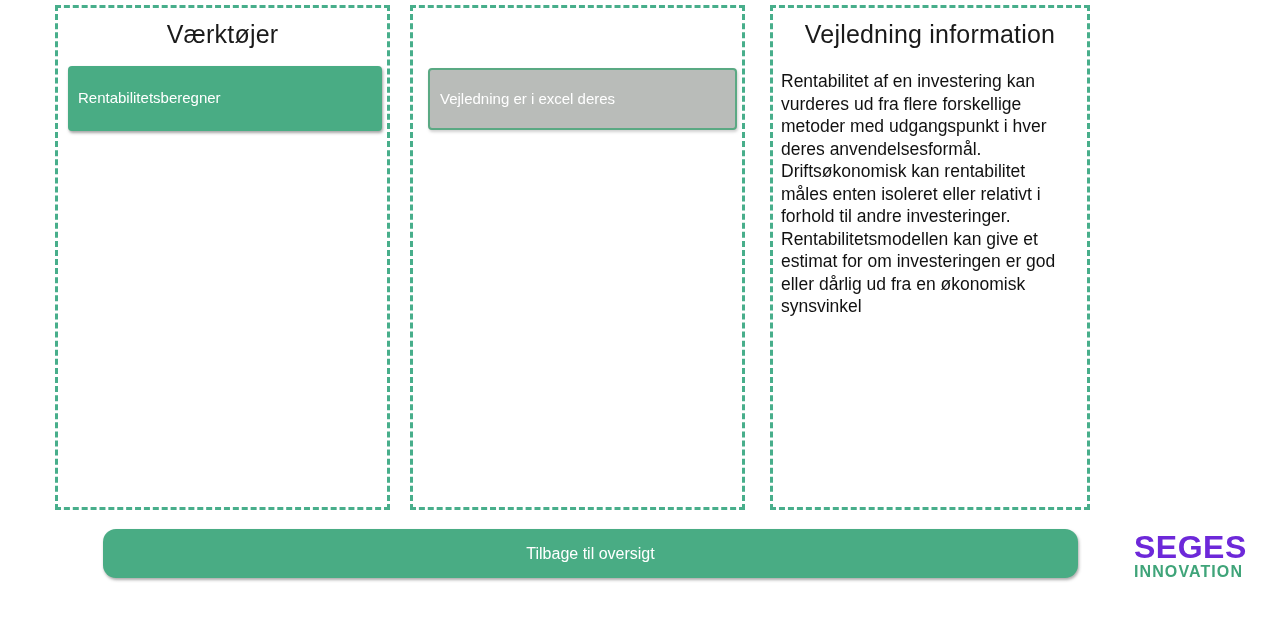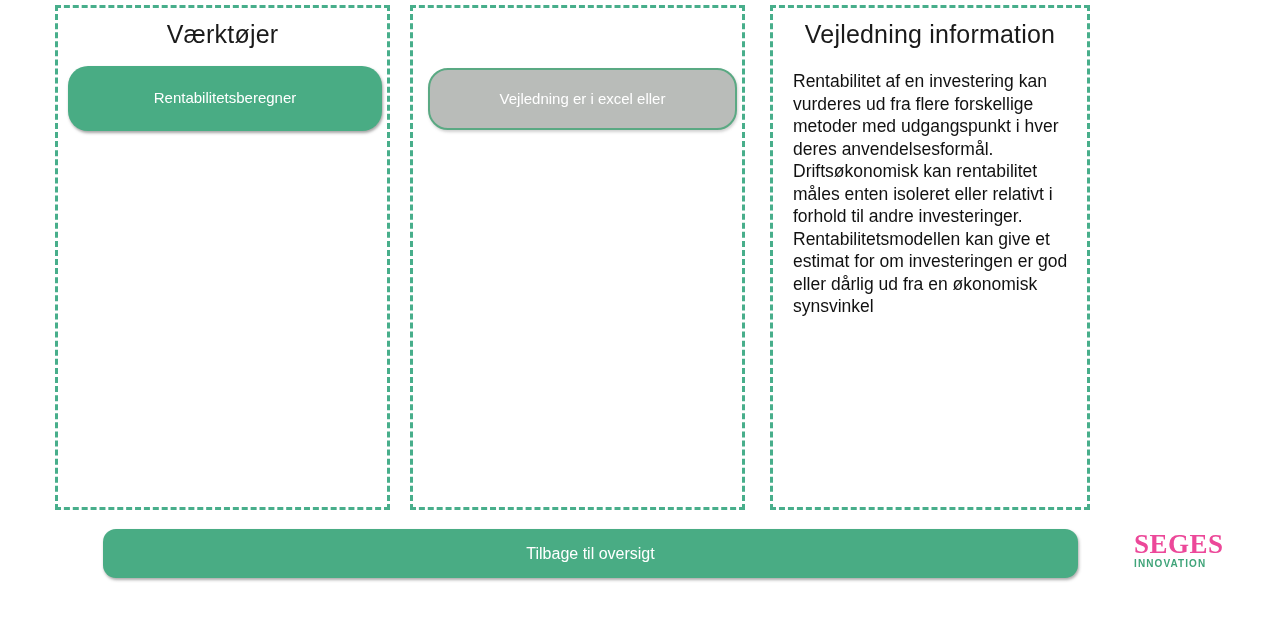--- a/index.html
+++ b/index.html
@@ -26,45 +26,45 @@
     margin-top: 12px;
     text-align: center;
     font-size: 25px;
     color: #1a1a1a;
     font-weight: 400;
     letter-spacing: 0.2px;
   }
   .btn {
     position: absolute;
     border: none;
-    border-radius: 20px;
+    border-radius: 4px;
     color: #ffffff;
     font-family: "Liberation Sans", sans-serif;
     font-size: 15px;
     line-height: 1.35;
-    text-align: center;
+    text-align: left;
     cursor: pointer;
     padding: 4px 10px;
   }
   .btn-green {
     background: #49ac84;
     box-shadow: 1px 2px 3px rgba(90,90,90,0.55);
   }
   .btn-gray {
     background: #b9bcb9;
     border: 2px solid #5aa983;
     box-shadow: 1px 2px 3px rgba(120,120,120,0.35);
   }
   .tools-btn { left: 10px; right: 5px; top: 58px; height: 65px; }
   .help-btn1 { left: 15px; right: 5px; top: 60px; height: 62px; }
   .help-btn2 { left: 13px; right: 5px; top: 150px; height: 62px; }
   .info-body {
     position: absolute;
     top: 62px;
-    left: 20px;
+    left: 8px;
     right: 12px;
     font-size: 17.5px;
     line-height: 22.5px;
     color: #111111;
   }
   .back-btn {
     position: absolute;
     left: 103px;
     top: 529px;
     width: 975px;
@@ -82,47 +82,47 @@
   .logo {
     position: absolute;
     left: 1134px;
     top: 531px;
     width: 110px;
     text-align: left;
     line-height: 1;
     user-select: none;
   }
   .logo-primary {
-    font-size: 27px;
+    font-size: 32px;
     font-weight: 700;
     letter-spacing: 0.5px;
-    color: #ec4899;
-    font-family: Liberation Serif, serif;
+    color: #6d28d9;
+    font-family: Liberation Sans, sans-serif;
   }
   .logo-secondary {
     margin-top: 1px;
-    font-size: 10px;
+    font-size: 16px;
     font-weight: 700;
     letter-spacing: 1.1px;
     color: #3fa479;
     font-family: "Liberation Sans", sans-serif;
   }
 </style>
 </head>
 <body>
 
 <div class="page">
 
   <div class="panel panel-tools">
     <div class="panel-title">Værktøjer</div>
     <button class="btn btn-green tools-btn">Rentabilitetsberegner</button>
   </div>
 
   <div class="panel panel-help">
-    <button class="btn btn-gray help-btn1">Vejledning er i excel eller</button>
+    <button class="btn btn-gray help-btn1">Vejledning er i excel deres</button>
   </div>
 
   <div class="panel panel-info">
     <div class="panel-title">Vejledning information</div>
     <div class="info-body">Rentabilitet af en investering kan vurderes ud fra flere forskellige metoder med udgangspunkt i hver deres anvendelsesformål. Driftsøkonomisk kan rentabilitet måles enten isoleret eller relativt i forhold til andre investeringer. Rentabilitetsmodellen kan give et estimat for om investeringen er god eller dårlig ud fra en økonomisk synsvinkel</div>
   </div>
 
   <button class="back-btn">Tilbage til oversigt</button>
 
   <div class="logo">

